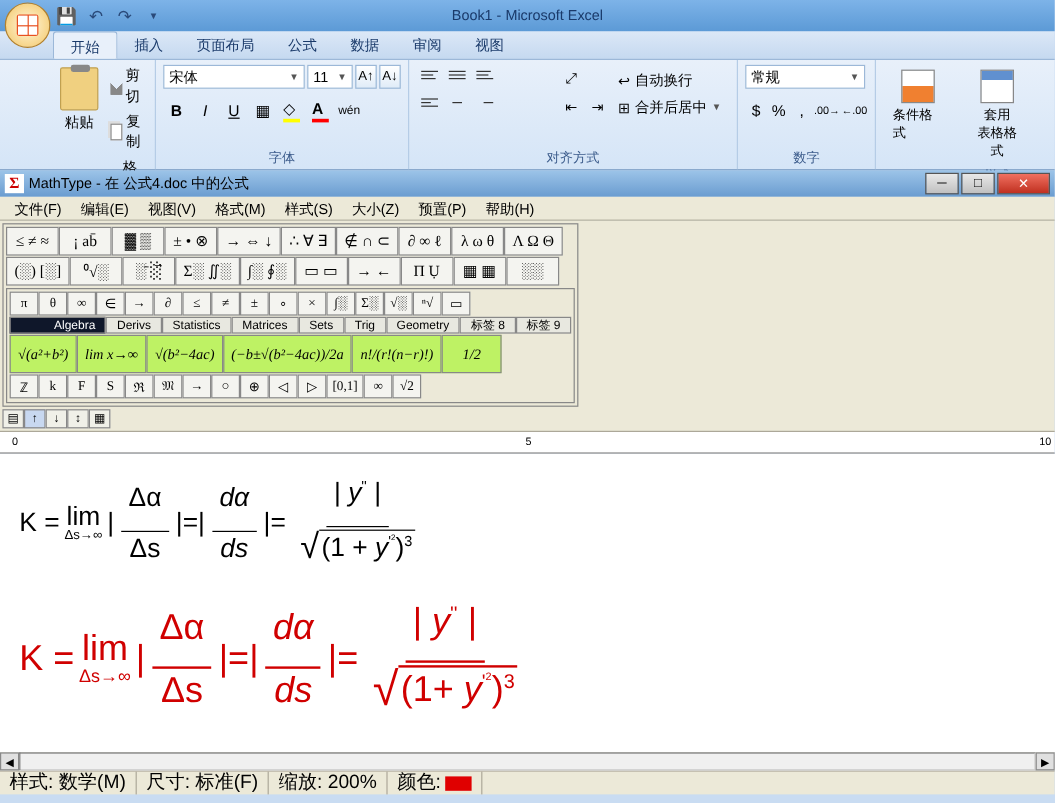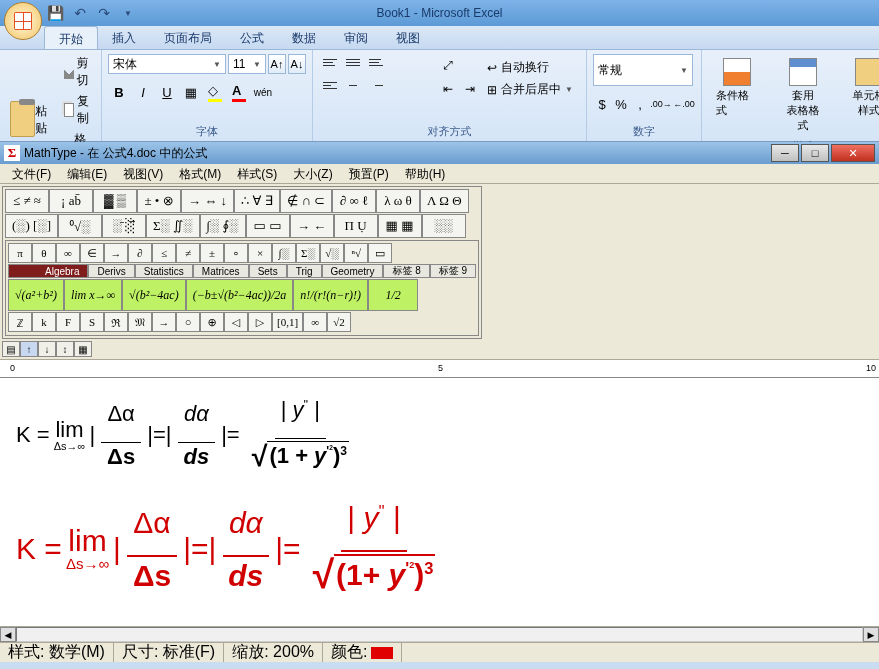--- a/index.html
+++ b/index.html
@@ -18,21 +18,21 @@
 .ribbon-tabs { height: 24px; background: linear-gradient(#dce8f7,#c5d9f0); display: flex; padding-left: 44px; border-bottom: 1px solid #9cb8d8; }
 .ribbon-tab { padding: 4px 14px; font-size: 12px; color: #1a3a6a; cursor: pointer; }
 .ribbon-tab.active { background: #e8f0fa; border: 1px solid #9cb8d8; border-bottom: none; border-radius: 3px 3px 0 0; }
 
 
 .ribbon { height: 92px; background: linear-gradient(#e8f0fa,#d5e5f7); display: flex; border-bottom: 1px solid #7a9cc4; }
 .ribbon-group { border-right: 1px solid #b5cce6; padding: 4px 6px 2px; display: flex; flex-direction: column; position: relative; }
 .group-label { font-size: 11px; color: #3a5a8a; text-align: center; margin-top: auto; padding-top: 2px; }
 .group-body { flex: 1; display: flex; gap: 4px; }
 
-.clipboard-main { display: flex; align-items: center; padding: 2px 4px; }
+.clipboard-main { display: flex; flex-direction: column; align-items: center; padding: 2px 4px; margin-left: 40px; }
 .paste-icon { width: 32px; height: 36px; background: #f0d080; border: 1px solid #c0a050; border-radius: 2px; position: relative; }
 .paste-icon::before { content:''; position:absolute; top:-3px; left:8px; width:16px; height:6px; background:#888; border-radius:2px; }
 .paste-label { font-size: 12px; margin-top: 2px; }
 .clip-side { display: flex; flex-direction: column; gap: 2px; font-size: 12px; }
 .clip-side div { display: flex; align-items: center; gap: 3px; padding: 1px 2px; }
 .mini-icon { width: 14px; height: 14px; display: inline-block; }
 .cut-i { background: linear-gradient(45deg,#888 40%,transparent 40%),linear-gradient(-45deg,#888 40%,transparent 40%); }
 .copy-i { background: #fff; border: 1px solid #888; box-shadow: -2px -2px 0 #ddd; }
 .brush-i { background: #e0a040; clip-path: polygon(40% 0,60% 0,70% 70%,100% 100%,0 100%,30% 70%); }
 
@@ -50,21 +50,21 @@
 .align-grid { display: grid; grid-template-columns: repeat(3,22px); grid-template-rows: repeat(2,22px); gap: 1px; }
 .align-btn { width: 22px; height: 22px; display: flex; align-items: center; justify-content: center; font-size: 12px; }
 .align-lines { width: 14px; height: 12px; display: flex; flex-direction: column; gap: 2px; }
 .align-lines span { height: 1px; background: #333; }
 
 .wrap-group { width: 95px; display: flex; flex-direction: column; gap: 3px; padding-top: 4px; }
 .wrap-btn { display: flex; align-items: center; gap: 4px; font-size: 12px; padding: 1px 2px; }
 
 .num-group { width: 115px; }
 .num-row1 { display: flex; gap: 2px; margin-bottom: 3px; }
-.num-fmt { width: 100px; height: 32px; border: 1px solid #9cb8d8; background: #fff; padding: 1px 4px; display: flex; align-items: center; justify-content: space-between; font-size: 12px; }
+.num-fmt { width: 100px; height: 20px; border: 1px solid #9cb8d8; background: #fff; padding: 1px 4px; display: flex; align-items: center; justify-content: space-between; font-size: 12px; }
 .num-row2 { display: flex; gap: 1px; }
 
 .style-group { display: flex; gap: 24px; padding: 4px 8px; }
 .style-btn { display: flex; flex-direction: column; align-items: center; font-size: 11px; gap: 2px; width: 42px; }
 .style-ico { width: 28px; height: 28px; border: 1px solid #888; background: #fff; }
 .style-ico.grid { background: linear-gradient(#fff 50%,#f08030 50%); }
 
 
 .mt-window { position: relative; }
 .mt-titlebar { height: 22px; background: linear-gradient(#9cc4e8,#6a9cd0); display: flex; align-items: center; padding: 0 4px; color: #000; font-size: 12px; }
@@ -74,37 +74,37 @@
 .mt-wbtn.close { background: linear-gradient(#f07060,#c03020); color: #fff; width: 44px; }
 
 .mt-menubar { height: 20px; background: #ece9d8; display: flex; padding: 0 4px; border-bottom: 1px solid #aca899; }
 .mt-menu { padding: 2px 8px; font-size: 12px; }
 
 .mt-toolbars { background: #ece9d8; padding: 2px; border-bottom: 1px solid #aca899; }
 .mt-toolrow { display: flex; gap: 0; margin-bottom: 1px; }
 .mt-palette { border: 1px solid #888; background: #f4f4f0; height: 24px; display: flex; align-items: center; justify-content: center; font-family: serif; font-size: 13px; padding: 0 6px; min-width: 44px; }
 .mt-palette.small { min-width: 24px; padding: 0 4px; height: 20px; font-size: 11px; }
 .mt-tab { border: 1px solid #888; background: #e8e8e0; font-size: 10px; padding: 1px 8px; height: 14px; display: flex; align-items: center; }
-.mt-tab.active { background: #7f1d1d; color: #fff; padding-left: 36px; }
+.mt-tab.active { background: #0f172a; color: #fff; padding-left: 36px; }
 .mt-template { border: 1px solid #888; background: #bef264; height: 32px; display: flex; align-items: center; justify-content: center; font-family: serif; font-size: 12px; padding: 0 6px; min-width: 50px; font-style: italic; }
 .mt-smallbar { display: flex; }
 .mt-smallbar .sb { width: 18px; height: 16px; border: 1px solid #888; background: #f0f0e8; display: flex; align-items: center; justify-content: center; font-size: 10px; }
 .mt-smallbar .sb.active { background: #c8d8f0; }
 
 .mt-ruler { height: 18px; background: #fff; border-bottom: 1px solid #888; position: relative; font-size: 9px; }
 .mt-ruler .num { position: absolute; top: 3px; }
 
 .mt-canvas { background: #fff; height: 248px; padding: 20px 16px; font-family: "Times New Roman", serif; position: relative; overflow: auto; }
 .eq { display: flex; align-items: center; font-size: 22px; margin-bottom: 28px; color: #000; }
 .eq.big { font-size: 30px; color: #d00000; }
 .eq .lim { display: inline-flex; flex-direction: column; align-items: center; line-height: 1; margin: 0 4px; }
 .eq .lim .sub { font-size: 0.5em; }
 .eq .frac { display: inline-flex; flex-direction: column; align-items: center; line-height: 1.1; margin: 0 6px; vertical-align: middle; }
 .eq .frac .num { border-bottom: 1.5px solid currentColor; padding: 0 6px 16px; }
-.eq .frac .den { padding: 2px 6px 0; font-weight: bold; }
+.eq .frac .den { padding: 2px 6px 0; }
 .eq.big .frac .num { border-bottom-width: 2px; }
 .eq .sqrt { display: inline-flex; align-items: flex-start; }
 .eq .sqrt .rad { font-size: 1.3em; }
 .eq .sqrt .body { border-top: 1.5px solid currentColor; padding: 2px 2px 0; }
 .eq.big .sqrt .body { border-top-width: 2px; }
 .eq sup { font-size: 0.55em; }
 .mt-scrollh { height: 16px; background: #ece9d8; border-top: 1px solid #aca899; display: flex; }
 .mt-scrollh .track { flex: 1; background: #f0f0f0; border: 1px inset #ccc; }
 .mt-scrollh .arr { width: 16px; border: 1px solid #888; background: #e0e0e0; display: flex; align-items: center; justify-content: center; font-size: 9px; }
 

